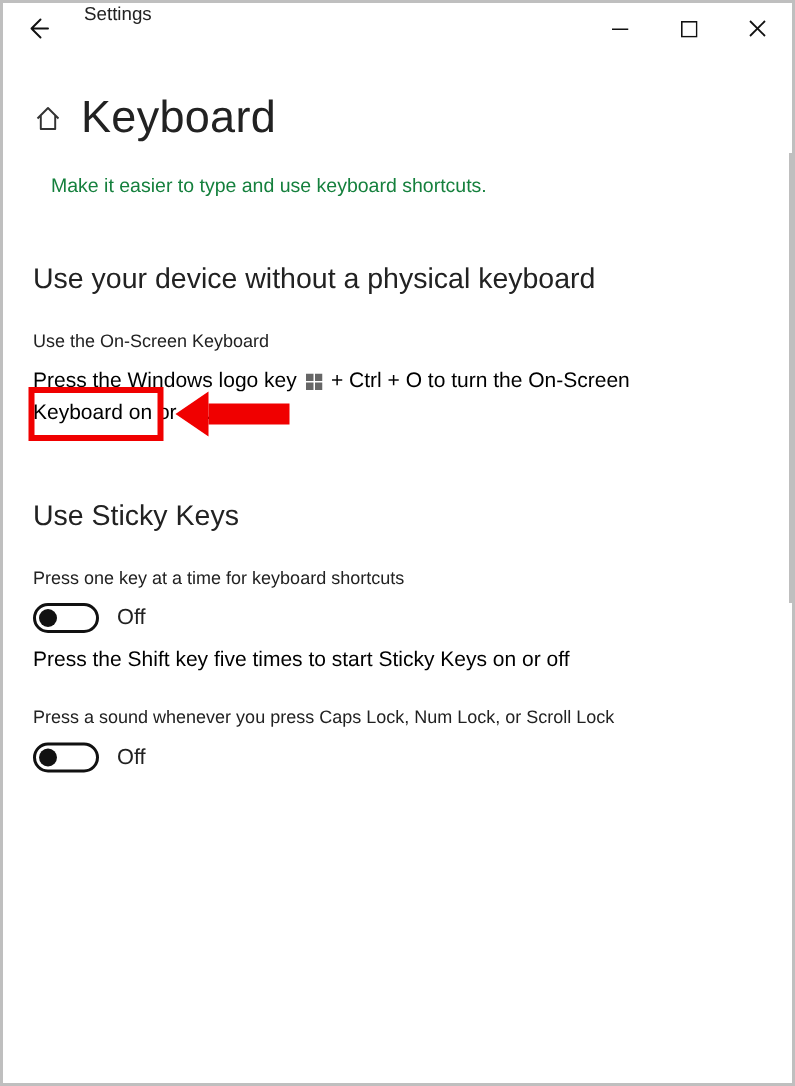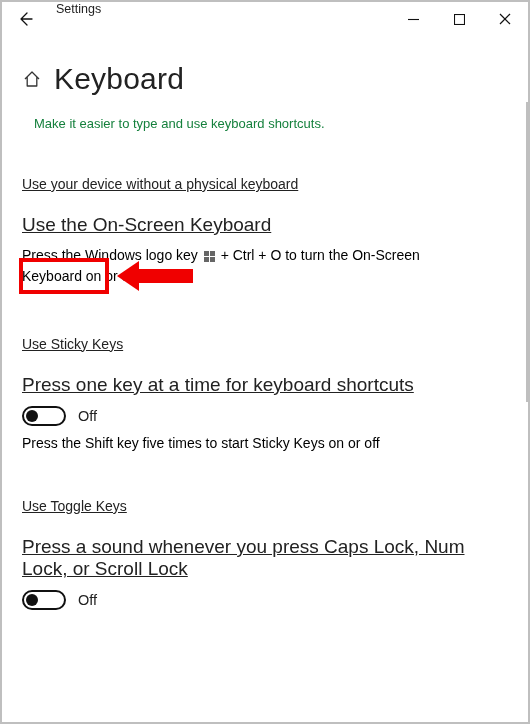--- a/index.html
+++ b/index.html
@@ -66,32 +66,30 @@
   font-weight: 400;
   letter-spacing: 0.2px;
 }
 .subtext {
   font-size: 13px;
   color: #15803d;
   margin-top: 20px;
   margin-left: 12px;
 }
 .section-heading {
-  font-size: 14px;
+  font-size: 19px;
   font-weight: 400;
   margin-top: 45px;
-  text-decoration: underline;
 }
 .sticky-heading { margin-top: 50px; }
 .toggle-heading { margin-top: 45px; }
 .field-label {
-  font-size: 19px;
+  font-size: 12px;
   color: #222;
   margin-top: 22px;
-  text-decoration: underline;
 }
 .field-label.small-gap { margin-top: 22px; }
 .toggle-wrap {
   display: flex;
   align-items: center;
   margin-top: 10px;
   position: relative;
 }
 .toggle {
   width: 44px;
@@ -259,21 +257,20 @@
   <div class="toggle-wrap">
     <div class="toggle off">
       <div class="knob"></div>
     </div>
     <span class="toggle-label">Off</span>
   </div>
 
 
   <div class="helper-text" style="margin-top:8px;">Press the Shift key five times to start Sticky Keys on or off</div>
 
-  <div class="section-heading toggle-heading">Use Toggle Keys</div>
 
   <div class="field-label small-gap">Press a sound whenever you press Caps Lock, Num Lock, or Scroll Lock</div>
 
   <div class="toggle-wrap">
     <div class="toggle off">
       <div class="knob"></div>
     </div>
     <span class="toggle-label">Off</span>
   </div>
 

